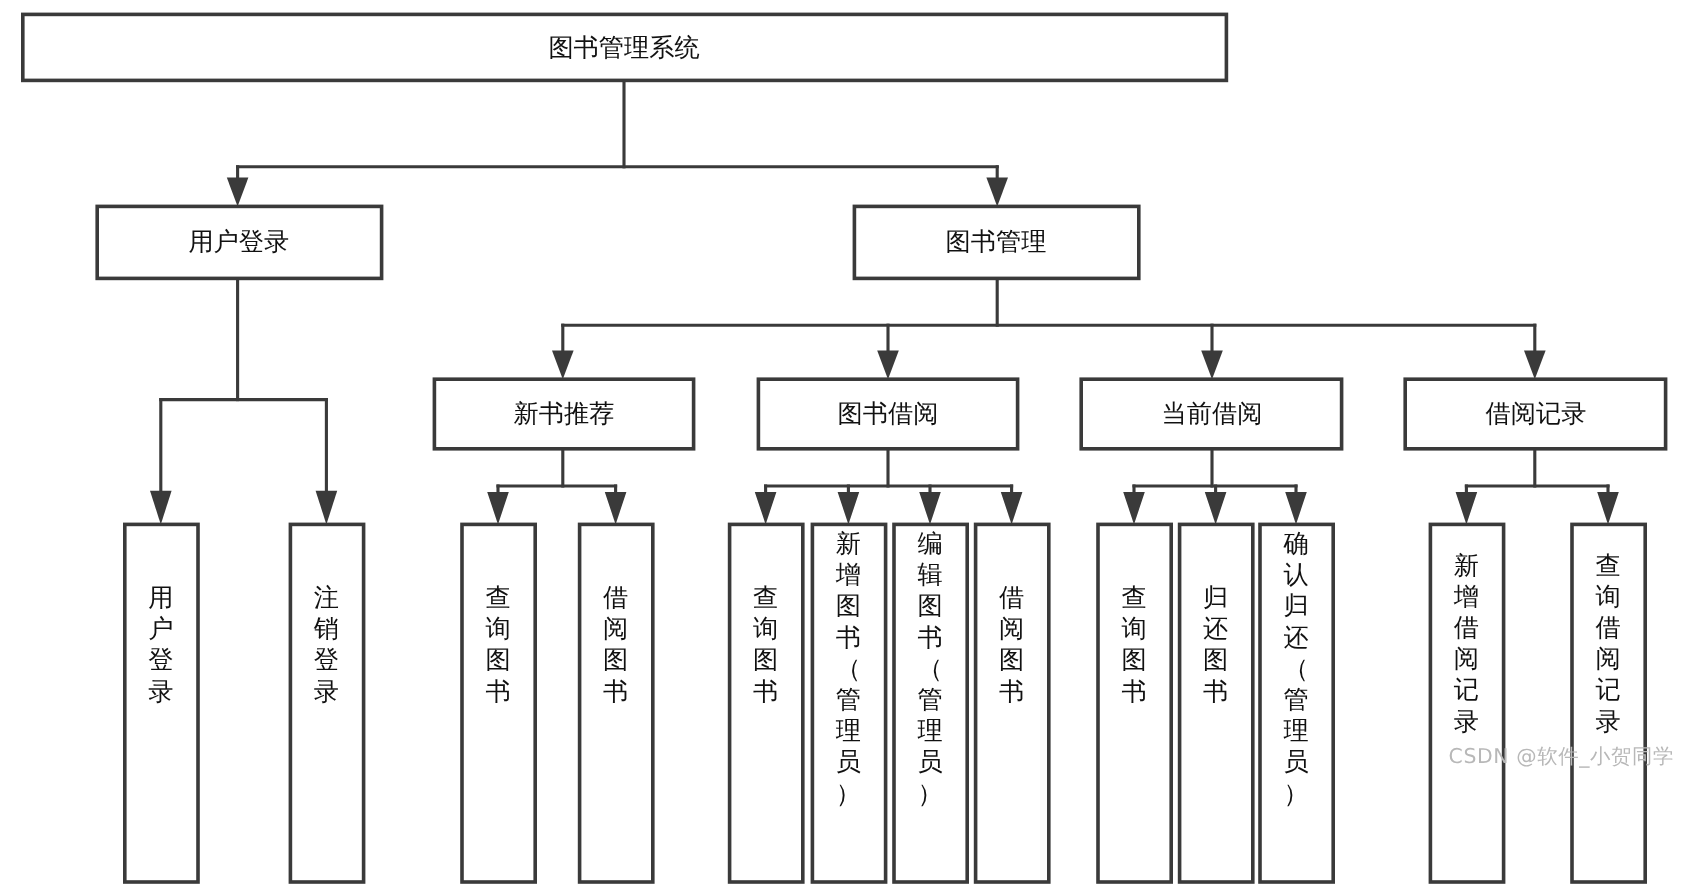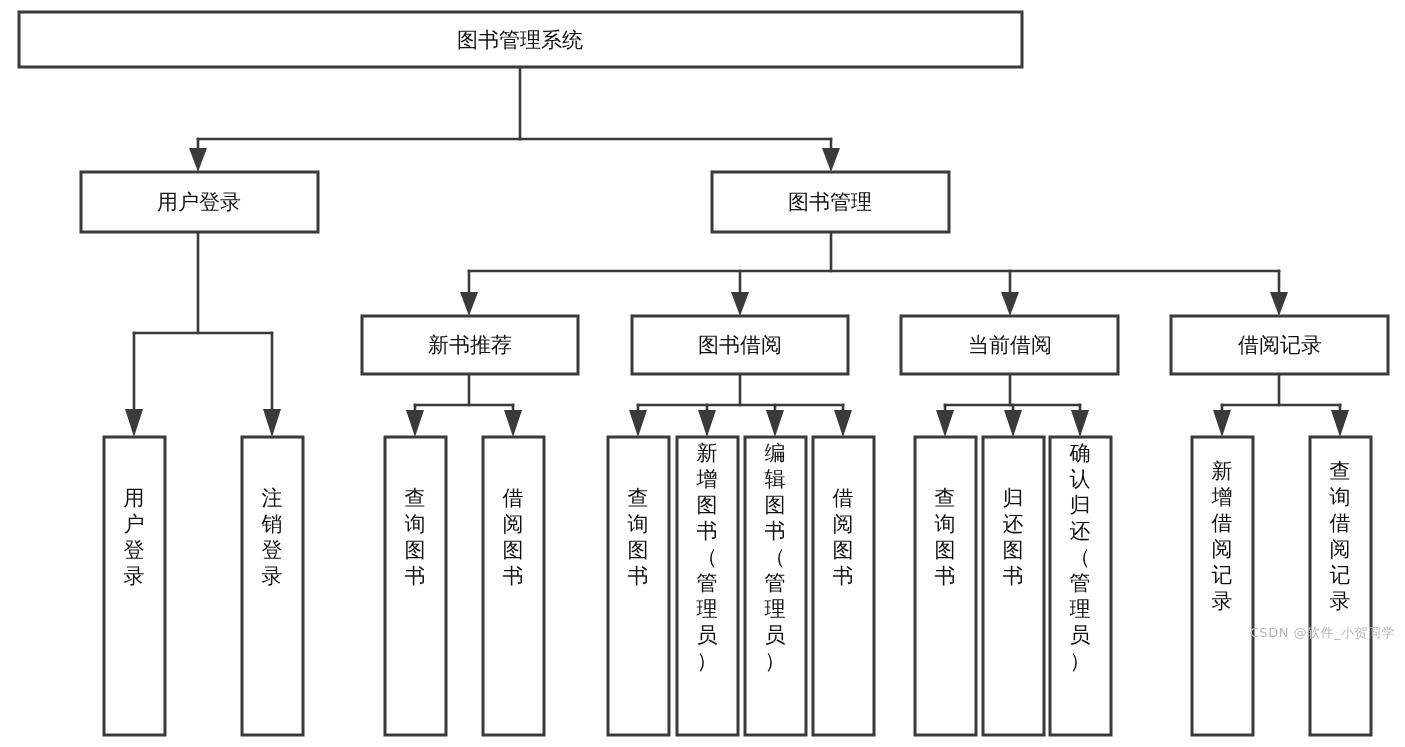--- a/index.html
+++ b/index.html
@@ -54,21 +54,21 @@
     font-family: "DejaVu Sans", "Liberation Sans", sans-serif;
     font-size: 21px;
     fill: #111111;
     text-anchor: middle;
   }
   .watermark {
     position: absolute;
     right: 10px;
     bottom: 5px;
     font-family: "DejaVu Sans", "Liberation Sans", sans-serif;
-    font-size: 13px;
+    font-size: 17px;
     color: #b8b8b8;
     letter-spacing: 0.5px;
     white-space: nowrap;
     pointer-events: none;
   }
 </style>
 </head>
 <body>
 
 <div id="diagram-root">

